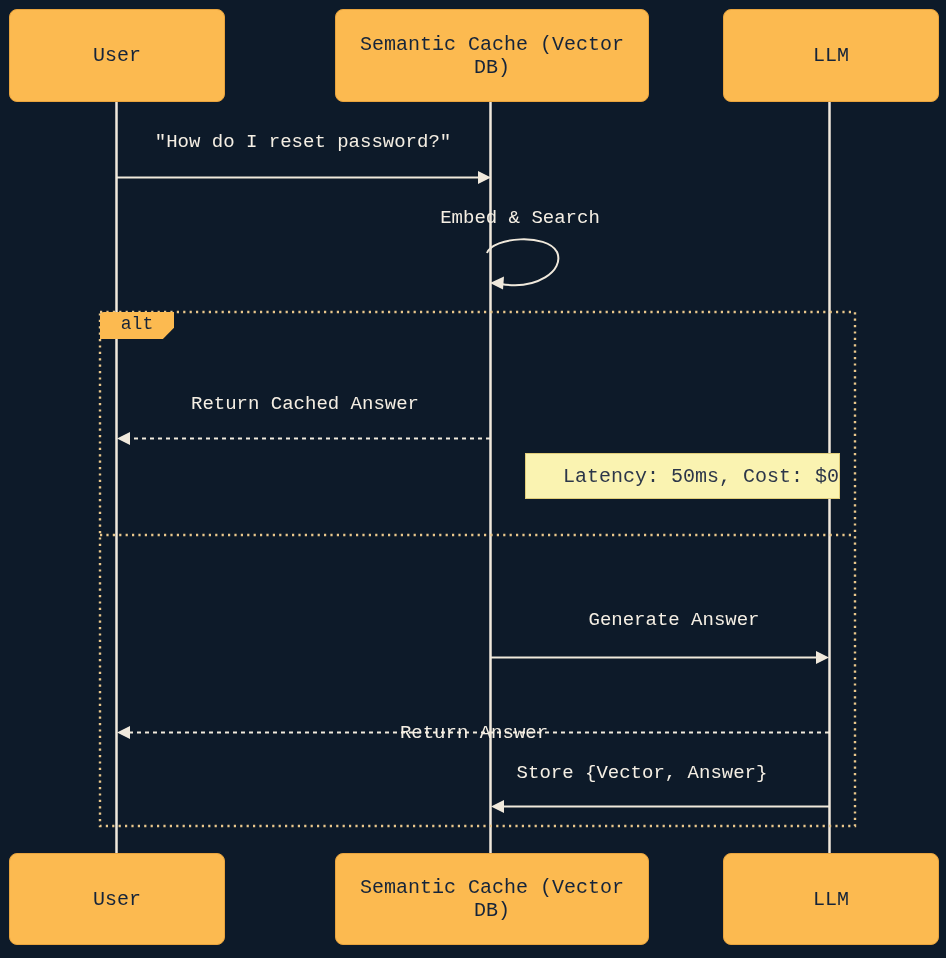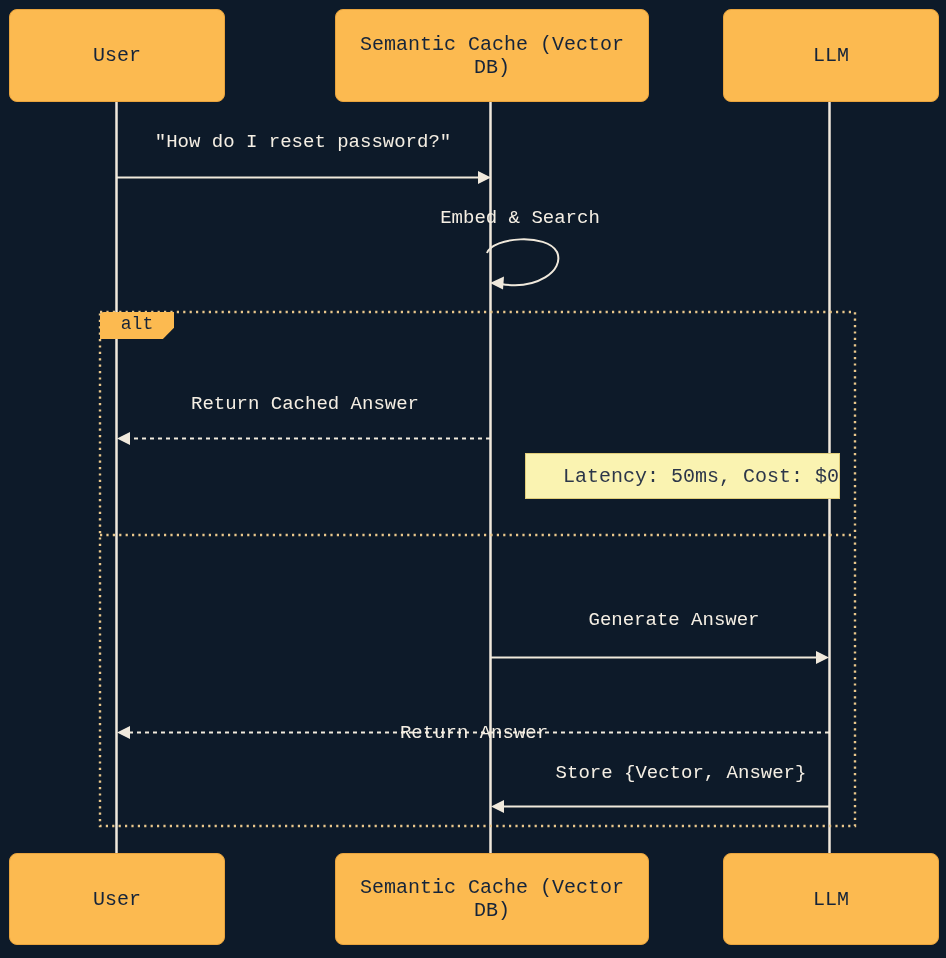--- a/index.html
+++ b/index.html
@@ -53,21 +53,21 @@
     transform: translateX(-50%);
     color: var(--text);
     font-size: 19px;
     white-space: nowrap;
   }
   .m-query   { left: 303px; top: 131px; }
   .m-embed   { left: 520px; top: 207px; }
   .m-cached  { left: 305px; top: 393px; }
   .m-gen     { left: 674px; top: 609px; }
   .m-return  { left: 474px; top: 686px; margin-top: 36px; }
-  .m-store   { left: 681px; top: 762px; }
+  .m-store   { left: 642px; top: 762px; }
 
   .note {
     position: absolute;
     left: 525px; top: 453px; width: 315px; height: 46px;
     background: var(--note-fill);
     border: 1px solid var(--note-border);
     box-sizing: border-box;
     display: flex; align-items: center; justify-content: flex-end;
     color: var(--note-text);
     font-size: 20px;

